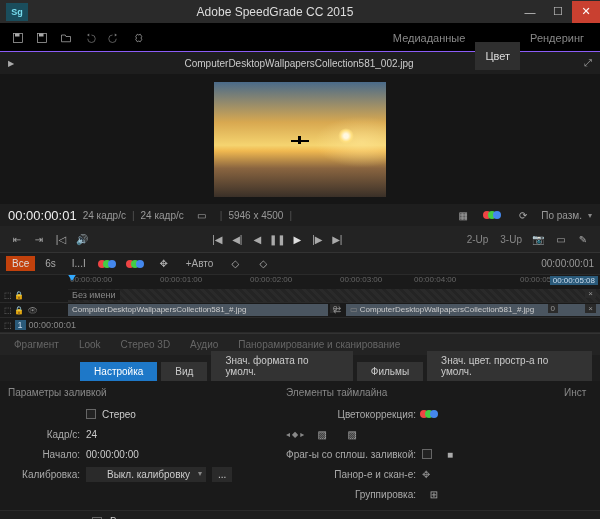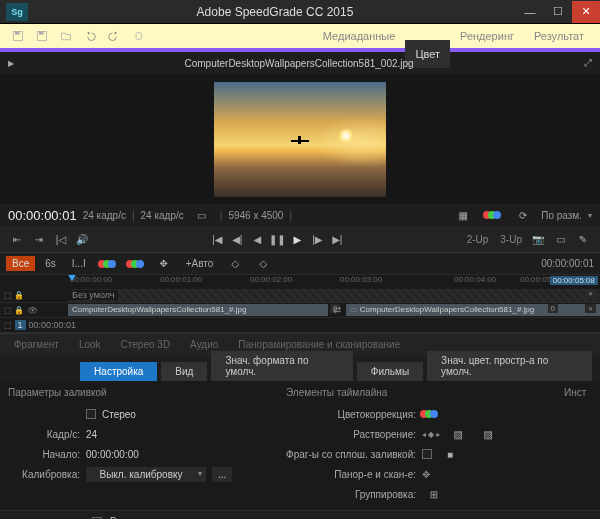--- a/index.html
+++ b/index.html
@@ -3,21 +3,21 @@
 <meta charset="utf-8">
 <style>
 * { margin: 0; padding: 0; box-sizing: border-box; font-family: "Segoe UI", Arial, sans-serif; }
 body { background: #1a1a1a; color: #ccc; width: 600px; height: 519px; overflow: hidden; font-size: 10px; }
 .titlebar { background: #2a2a2a; height: 24px; display: flex; align-items: center; border-bottom: 1px solid #000; }
 .app-icon { width: 22px; height: 18px; background: #1a4d5c; margin: 0 6px; display: flex; align-items: center; justify-content: center; font-size: 9px; font-weight: bold; color: #7de; }
 .title-text { flex: 1; text-align: center; color: #ddd; font-size: 12px; }
 .win-btns { display: flex; }
 .win-btn { width: 28px; height: 22px; display: flex; align-items: center; justify-content: center; font-size: 11px; color: #ccc; }
 .win-btn.close { background: #c94030; color: #fff; }
-.toolbar { background: #fef9c3; height: 28px; display: flex; align-items: center; padding: 0 6px; border-bottom: 4px solid #8b5cf6; }
+.toolbar { background: #000000; height: 28px; display: flex; align-items: center; padding: 0 6px; border-bottom: 1px solid #8b5cf6; }
 .tool-ic { width: 16px; height: 16px; margin: 0 4px; display: inline-flex; align-items: center; justify-content: center; color: #aaa; }
 .toolbar .spacer { flex: 1; }
 .nav-tab { padding: 0 10px; color: #888; font-size: 11px; height: 28px; display: flex; align-items: center; }
 .nav-tab.active { color: #ddd; background: #2f2f2f; margin-top: 36px; }
 .clip-header { background: #1e1e1e; height: 22px; display: flex; align-items: center; padding: 0 8px; }
 .clip-header .tri { color: #aaa; font-size: 8px; }
 .clip-name { flex: 1; text-align: center; color: #ccc; font-size: 10px; }
 .clip-header .expand { color: #aaa; font-size: 10px; }
 .monitor { background: #161616; height: 130px; display: flex; align-items: center; justify-content: center; }
 .preview { width: 172px; height: 115px; background: linear-gradient(180deg, #4a6b8a 0%, #d8a850 35%, #f5d470 55%, #f0b850 60%, #8a6540 75%, #3a3028 100%); position: relative; overflow: hidden; }
@@ -63,21 +63,21 @@
 .sub-btn { padding: 4px 14px; background: #333; color: #ccc; font-size: 10px; }
 .sub-btn.active { background: #1e78c8; color: #fff; }
 .params { background: #1a1a1a; padding: 6px 8px; display: flex; gap: 20px; }
 .col { flex: 1; }
 .section-title { color: #888; font-size: 10px; margin-bottom: 6px; }
 .param-row { display: flex; align-items: center; height: 20px; gap: 6px; }
 .param-label { width: 72px; text-align: right; color: #aaa; font-size: 10px; }
 .param-val { color: #ccc; font-size: 10px; }
 .checkbox { width: 10px; height: 10px; border: 1px solid #666; background: #222; display: inline-block; }
 .checkbox.checked::after { content: '✓'; color: #fff; font-size: 8px; display: block; line-height: 8px; }
-.dropdown { background: #2a2a2a; padding: 2px 16px 2px 6px; color: #ccc; font-size: 10px; position: relative; min-width: 120px; text-align: center; }
+.dropdown { background: #2a2a2a; padding: 2px 16px 2px 21px; color: #ccc; font-size: 10px; position: relative; min-width: 120px; }
 .dropdown::after { content: '▾'; position: absolute; right: 4px; color: #888; font-size: 8px; }
 .dots-btn { background: #2a2a2a; padding: 2px 6px; color: #ccc; font-size: 10px; }
 .last-row { background: #1e1e1e; height: 22px; display: flex; align-items: center; padding: 0 12px; gap: 8px; border-top: 1px solid #2a2a2a; }
 .move-ic { color: #888; font-size: 10px; }
 .stepper { display:inline-flex; align-items:center; gap:2px; }
 .stepper .ar { color:#888; font-size:8px; }
 .tc-end { position:absolute; right:2px; top:1px; background:#2a5a7a; color:#cde; font-size:8px; padding:0 3px; }
 svg { width: 12px; height: 12px; }
 </style>
 </head>
@@ -125,21 +125,20 @@
     </span>
   <span class="tool-ic">
       <svg viewBox="0 0 16 16">
         <path d="M13 6l-2-3-2 1-2-1-2 3 1 2-1 2 2 3 2-1 2 1 2-3-1-2z" fill="none" stroke="#aaa"></path>
       </svg>
     </span>
   <div class="spacer"></div>
   <div class="nav-tab">Медиаданные</div>
   <div class="nav-tab active">Цвет</div>
   <div class="nav-tab">Рендеринг</div>
-  <div class="nav-tab">Результат</div>
 </div>
 
 <div class="clip-header">
   <span class="tri">▶</span>
   <div class="clip-name">ComputerDesktopWallpapersCollection581_002.jpg</div>
   <span class="expand">⤢</span>
 </div>
 
 <div class="monitor">
   <div class="preview">
@@ -217,35 +216,35 @@
   <span class="tool-ic">◇</span>
   <div style="flex:1"></div>
   <span class="info-txt">00:00:00:01</span>
 </div>
 
 <div class="ruler">
   <span class="mk" style="left:70px">00:00:00:00</span>
   <span class="mk" style="left:160px">00:00:01:00</span>
   <span class="mk" style="left:250px">00:00:02:00</span>
   <span class="mk" style="left:340px">00:00:03:00</span>
-  <span class="mk" style="left:454px">00:00:04:00</span>
+  <span class="mk" style="left:414px">00:00:04:00</span>
   <span class="mk" style="left:520px">00:00:05:00</span>
   <span class="tc-end">00:00:05:08</span>
   <div class="playhead"></div>
 </div>
 
 <div class="tracks">
   <div class="track">
     <div class="track-head">
         <span class="ic">⬚</span>
         <span class="ic">🔒</span>
       </div>
     <div class="track-body">
       <div class="idle-bar"></div>
-      <span class="idle-label">Без умолч</span>
+      <span class="idle-label">Без имени</span>
       <span class="snap-btn">×</span>
     </div>
   </div>
   <div class="track">
     <div class="track-head">
         <span class="ic">⬚</span>
         <span class="ic">🔒</span>
         <span class="ic">👁</span>
       </div>
     <div class="track-body">
@@ -310,21 +309,20 @@
     <div class="section-title">Элементы таймлайна</div>
     <div class="param-row">
       <span class="param-label" style="width:130px">Цветокоррекция:</span>
       <span class="rgb-circles">
           <span class="circle r"></span>
           <span class="circle g"></span>
           <span class="circle b"></span>
         </span>
     </div>
     <div class="param-row">
-      <span class="param-label" style="width:130px">Растворение:</span>
       <span class="stepper">
           <span class="ar">◂</span>
           <span class="ar">◆</span>
           <span class="ar">▸</span>
         </span>
       <span class="tool-ic">▨</span>
       <span class="tool-ic">▨</span>
     </div>
     <div class="param-row">
       <span class="param-label" style="width:130px">Фраг-ы со сплош. заливкой:</span>

